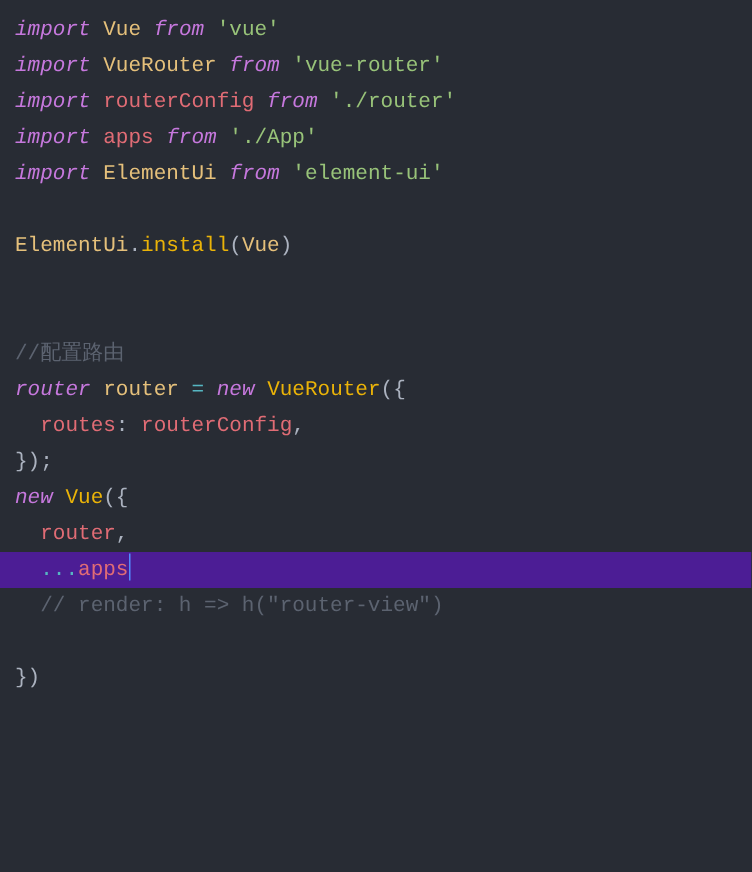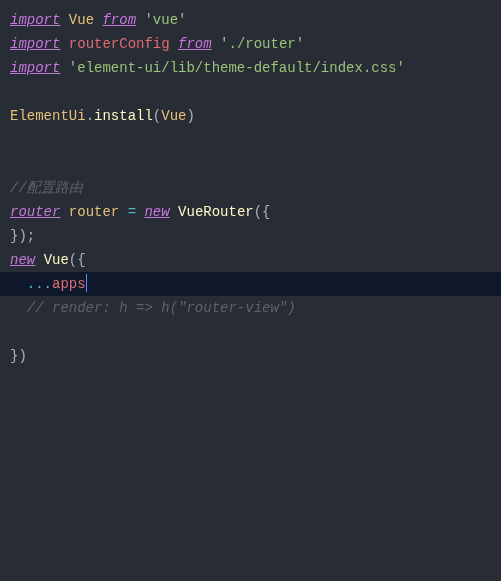--- a/index.html
+++ b/index.html
@@ -11,57 +11,61 @@
     color: #abb2bf;
     width: 501px;
     height: 581px;
     overflow: hidden;
     padding: 8px 10px;
   }
   .code-line {
     white-space: pre;
     height: 24px;
   }
-  .kw { color: #c678dd; font-style: italic; text-decoration: underline; }
+  .kw { color: #c678dd; font-style: italic; }
   .cls { color: #e5c07b; }
   .pn { color: #abb2bf; }
-  .fn { color: #fef9c3; margin-top: 12px; }
+  .fn { color: #eab308; margin-top: 12px; }
   .str { color: #98c379; margin-top: 16px; }
   .var { color: #e06c75; }
   .op { color: #56b6c2; }
-  .cmt { color: #5c6370; font-style: italic; }
+  .cmt { color: #5c6370; }
   .hl {
-    background: #0f172a;
+    background: #4c1d95;
     margin-left: -10px;
     margin-right: -10px;
     padding-left: 10px;
     padding-right: 24px;
   }
   .cursor {
     display: inline-block;
     width: 1px;
     height: 18px;
     background: #528bff;
     vertical-align: middle;
     margin-left: 0px;
     margin-top: -2px;
   }
 </style>
 </head>
 <body>
 
 <div id="editor">
     <div class="code-line"><span class="kw">import</span><span class="pn"> </span><span class="cls">Vue</span><span class="pn"> </span><span class="kw">from</span><span class="pn"> </span><span class="str">'vue'</span></div>
+    <div class="code-line"><span class="kw">import</span><span class="pn"> </span><span class="cls">VueRouter</span><span class="pn"> </span><span class="kw">from</span><span class="pn"> </span><span class="str">'vue-router'</span></div>
     <div class="code-line"><span class="kw">import</span><span class="pn"> </span><span class="var">routerConfig</span><span class="pn"> </span><span class="kw">from</span><span class="pn"> </span><span class="str">'./router'</span></div>
-    <div class="code-line"><span class="kw">import</span><span class="pn"> </span><span class="str">'element-ui/lib/theme-default/index.css'</span></div>
+    <div class="code-line"><span class="kw">import</span><span class="pn"> </span><span class="var">apps</span><span class="pn"> </span><span class="kw">from</span><span class="pn"> </span><span class="str">'./App'</span></div>
+    <div class="code-line"><span class="kw">import</span><span class="pn"> </span><span class="cls">ElementUi</span><span class="pn"> </span><span class="kw">from</span><span class="pn"> </span><span class="str">'element-ui'</span></div>
     <div class="code-line"><span class="pn"></span></div>
     <div class="code-line"><span class="cls">ElementUi</span><span class="pn">.</span><span class="fn">install</span><span class="pn">(</span><span class="cls">Vue</span><span class="pn">)</span></div>
     <div class="code-line"><span class="pn"></span></div>
     <div class="code-line"><span class="pn"></span></div>
     <div class="code-line"><span class="cmt">//配置路由</span></div>
     <div class="code-line"><span class="kw">router</span><span class="pn"> </span><span class="cls">router</span><span class="pn"> </span><span class="op">=</span><span class="pn"> </span><span class="kw">new</span><span class="pn"> </span><span class="fn">VueRouter</span><span class="pn">({</span></div>
+    <div class="code-line"><span class="pn">  </span><span class="var">routes</span><span class="pn">: </span><span class="var">routerConfig</span><span class="pn">,</span></div>
     <div class="code-line"><span class="pn">});</span></div>
     <div class="code-line"><span class="kw">new</span><span class="pn"> </span><span class="fn">Vue</span><span class="pn">({</span></div>
+    <div class="code-line"><span class="pn">  </span><span class="var">router</span><span class="pn">,</span></div>
     <div class="code-line hl"><span class="pn">  </span><span class="op">...</span><span class="var">apps</span><span class="cursor"></span></div>
     <div class="code-line"><span class="pn">  </span><span class="cmt">// render: h =&gt; h("router-view")</span></div>
     <div class="code-line"><span class="pn"></span></div>
     <div class="code-line"><span class="pn">})</span></div>
   </div>
 
 </body></html>

